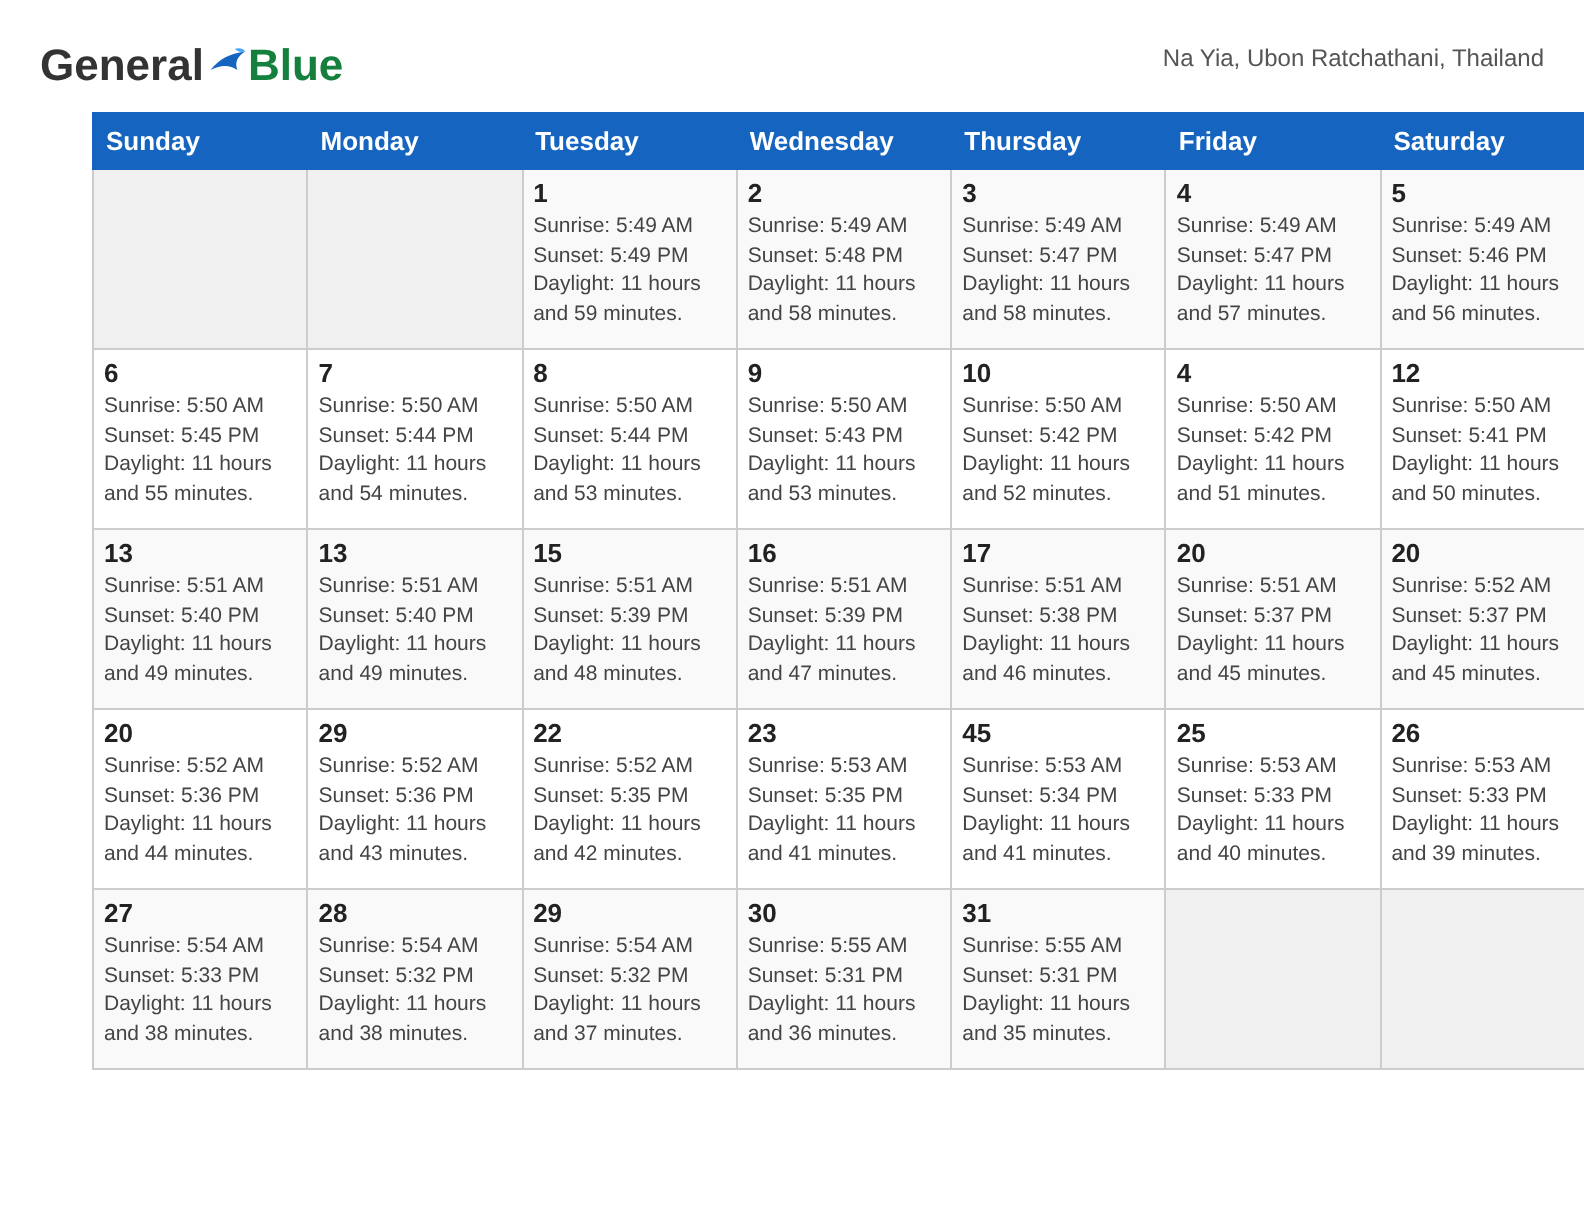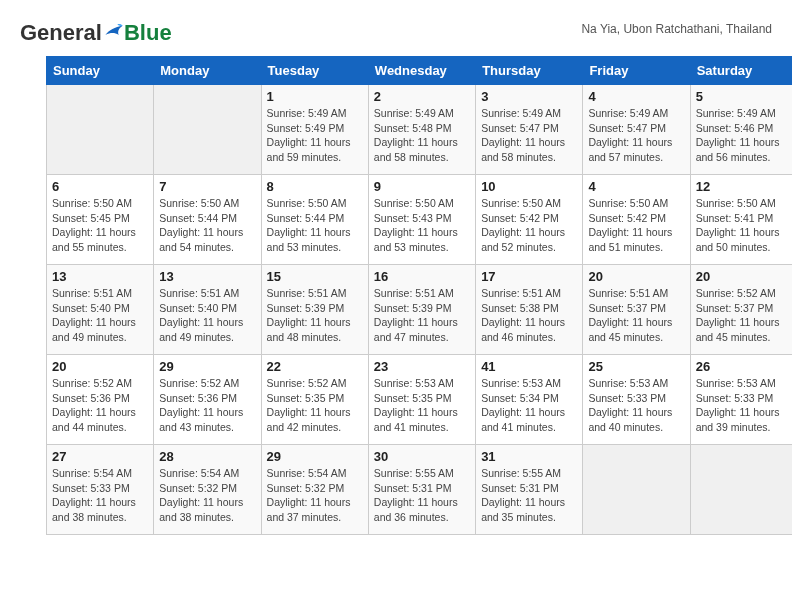--- a/index.html
+++ b/index.html
@@ -268,21 +268,21 @@
 Sunset: 5:35 PM
 Daylight: 11 hours and 42 minutes.</div>
         </td>
         <td>
           <span class="day-number">23</span>
           <div class="day-detail" style="white-space: pre-line;">Sunrise: 5:53 AM
 Sunset: 5:35 PM
 Daylight: 11 hours and 41 minutes.</div>
         </td>
         <td>
-          <span class="day-number">41</span>
+          <span class="day-number">45</span>
           <div class="day-detail" style="white-space: pre-line;">Sunrise: 5:53 AM
 Sunset: 5:34 PM
 Daylight: 11 hours and 41 minutes.</div>
         </td>
         <td>
           <span class="day-number">25</span>
           <div class="day-detail" style="white-space: pre-line;">Sunrise: 5:53 AM
 Sunset: 5:33 PM
 Daylight: 11 hours and 40 minutes.</div>
         </td>

